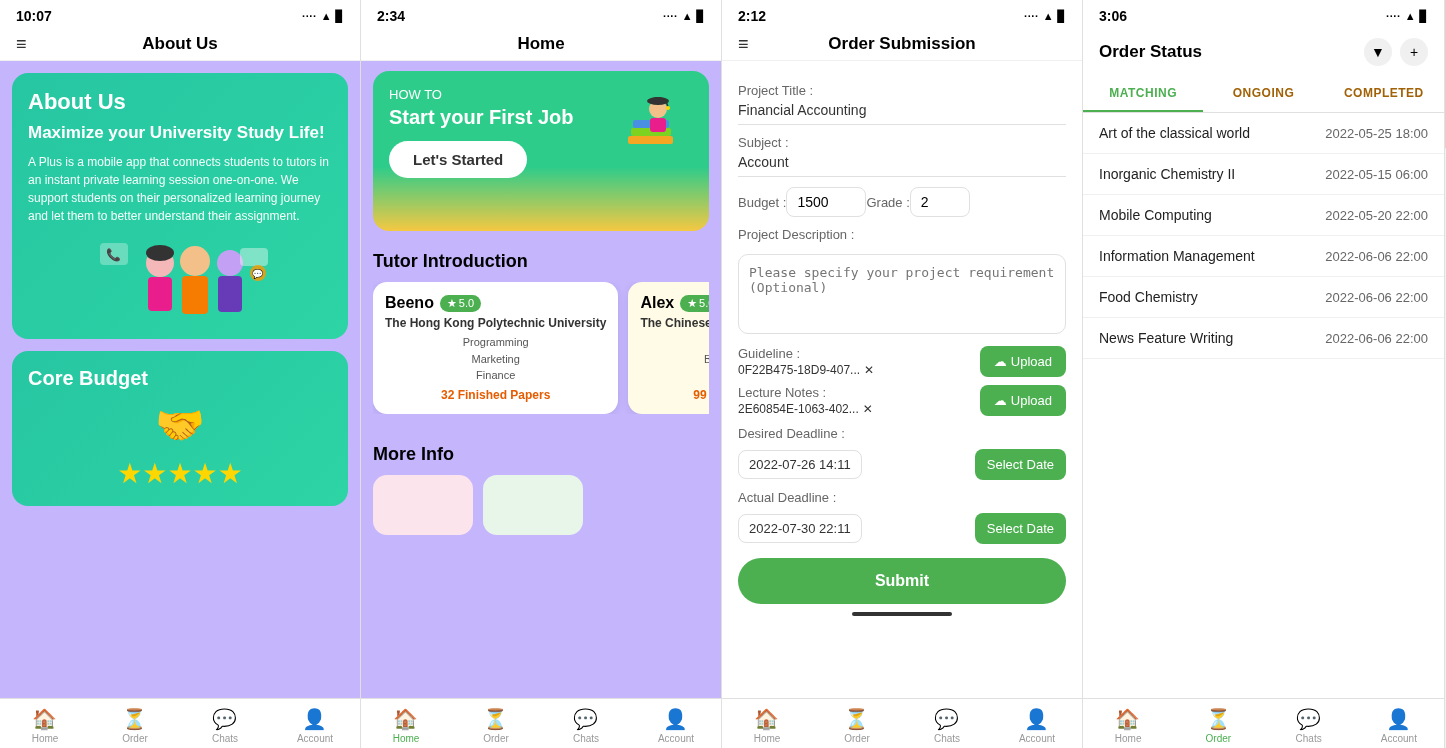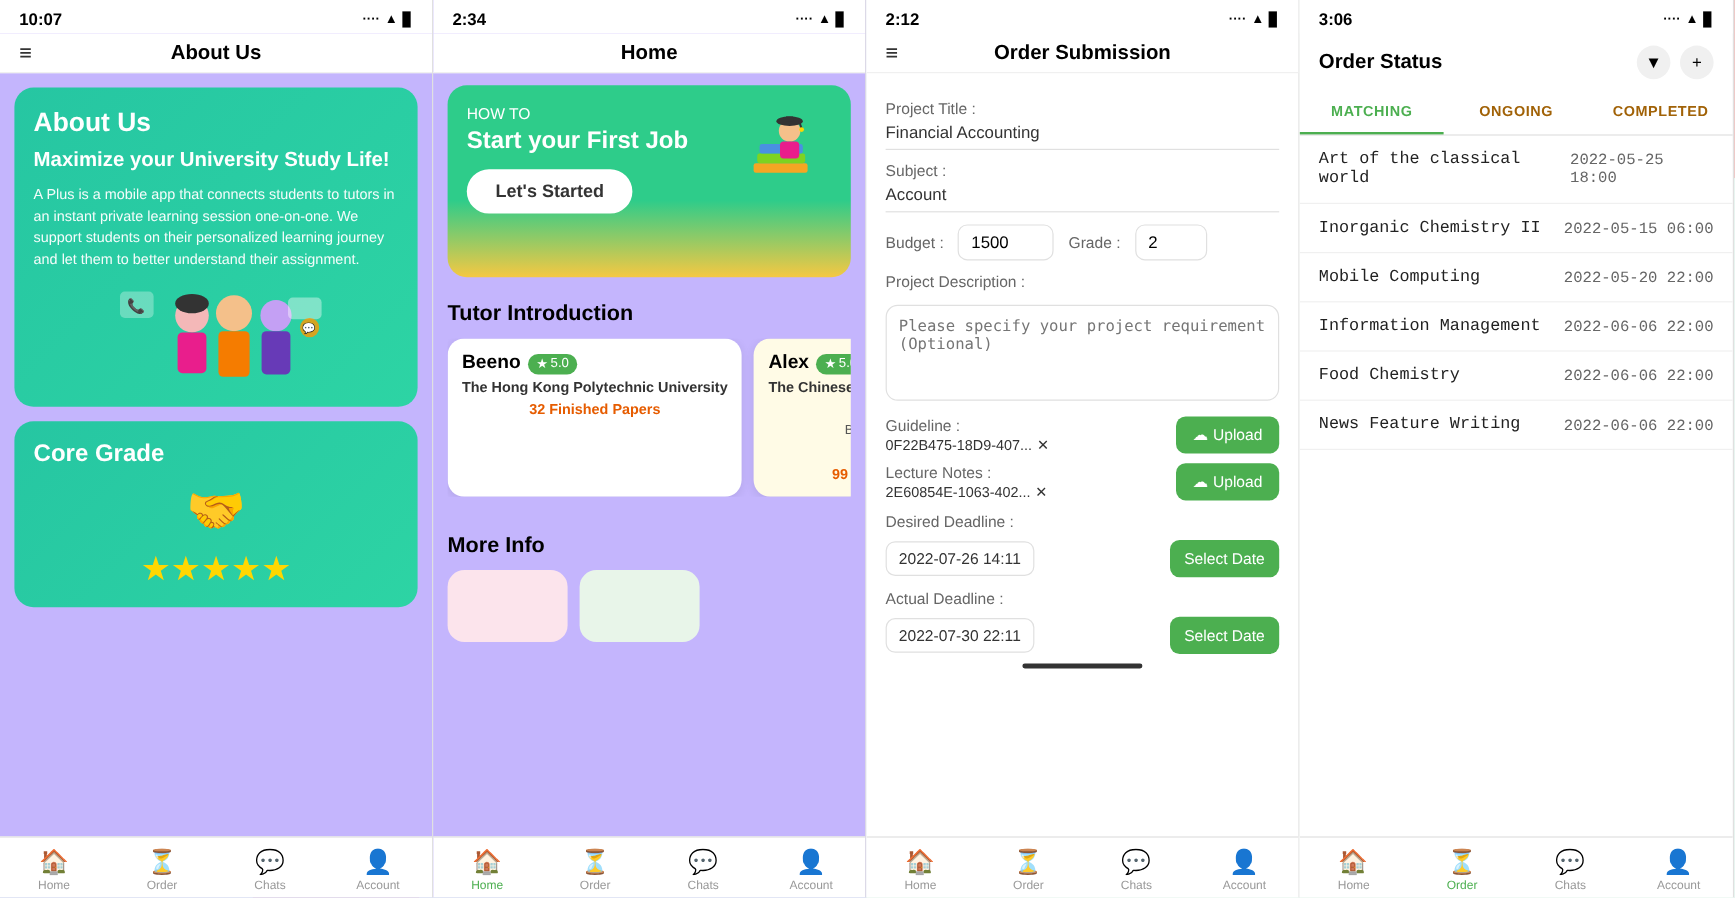--- a/index.html
+++ b/index.html
@@ -242,21 +242,20 @@
     }
     .field-value {
       font-size: 14px;
       color: #333;
       border-bottom: 1px solid #e0e0e0;
       padding-bottom: 6px;
     }
     .budget-grade-row {
       display: flex;
       align-items: center;
-      gap: 12px;
       margin-top: 10px;
     }
     .budget-grade-row label { font-size: 13px; color: #666; }
     .budget-grade-row input {
       border: 1px solid #e0e0e0;
       border-radius: 8px;
       padding: 6px 10px;
       font-size: 14px;
       width: 80px;
     }
@@ -374,21 +373,20 @@
       font-size: 14px;
       cursor: pointer;
     }
     .order-list { padding: 0; }
     .order-item {
       display: flex;
       justify-content: space-between;
       align-items: center;
       padding: 12px 16px;
       border-bottom: 1px solid #f0f0f0;
-      font-family: Liberation Mono, monospace;
     }
     .order-item-title { font-size: 14px; font-weight: 500; color: #222; }
     .order-item-date { font-size: 13px; color: #666; }
 
     
     .home-indicator {
       height: 20px;
       display: flex;
       align-items: center;
       justify-content: center;
@@ -444,21 +442,21 @@
           <rect x="138" y="43" width="24" height="36" rx="4" fill="#673ab7"></rect>
 
           <rect x="160" y="15" width="28" height="18" rx="4" fill="rgba(255,255,255,0.4)"></rect>
           <circle cx="178" cy="40" r="8" fill="#ff9800" opacity="0.8"></circle>
           <text x="178" y="44" text-anchor="middle" fill="#fff" font-size="9">💬</text>
         </svg>
       </div>
     </div>
 
     <div class="core-values-card">
-      <h2>Core Grade</h2>
+      <h2>Core Budget</h2>
       <div style="display:flex; justify-content:center;">
         <span style="font-size:40px;">🤝</span>
       </div>
       <div style="display:flex; justify-content:center; margin-top:8px;">
         <span style="font-size:28px; color:#ffd700;">★★★★★</span>
       </div>
     </div>
   </div>
 
   <div class="tab-bar">
@@ -523,20 +521,21 @@
 
       <div class="tutor-card">
         <div class="tutor-name-row">
           <span class="tutor-name">Beeno</span>
           <span class="rating-badge">
             <span>★</span>
             <span>5.0</span>
           </span>
         </div>
         <div class="tutor-uni">The Hong Kong Polytechnic University</div>
+        <div class="tutor-subjects">Programming<br>Marketing<br>Finance</div>
         <div class="tutor-papers">32 Finished Papers</div>
       </div>
 
       <div class="tutor-card yellow-bg">
         <div class="tutor-name-row">
           <span class="tutor-name">Alex</span>
           <span class="rating-badge">
             <span>★</span>
             <span>5.0</span>
           </span>
@@ -639,20 +638,21 @@
       <span class="deadline-value">2022-07-26 14:11</span>
       <button class="select-date-btn">Select Date</button>
     </div>
 
     <div class="field-label">Actual Deadline :</div>
     <div class="deadline-row">
       <span class="deadline-value">2022-07-30 22:11</span>
       <button class="select-date-btn">Select Date</button>
     </div>
 
+    <button class="submit-btn">Submit</button>
 
     <div class="home-indicator">
       <div class="home-indicator-bar"></div>
     </div>
   </div>
 
   <div class="tab-bar">
     <div class="tab-item">
       <span class="tab-icon">🏠</span>
       <span>Home</span>

